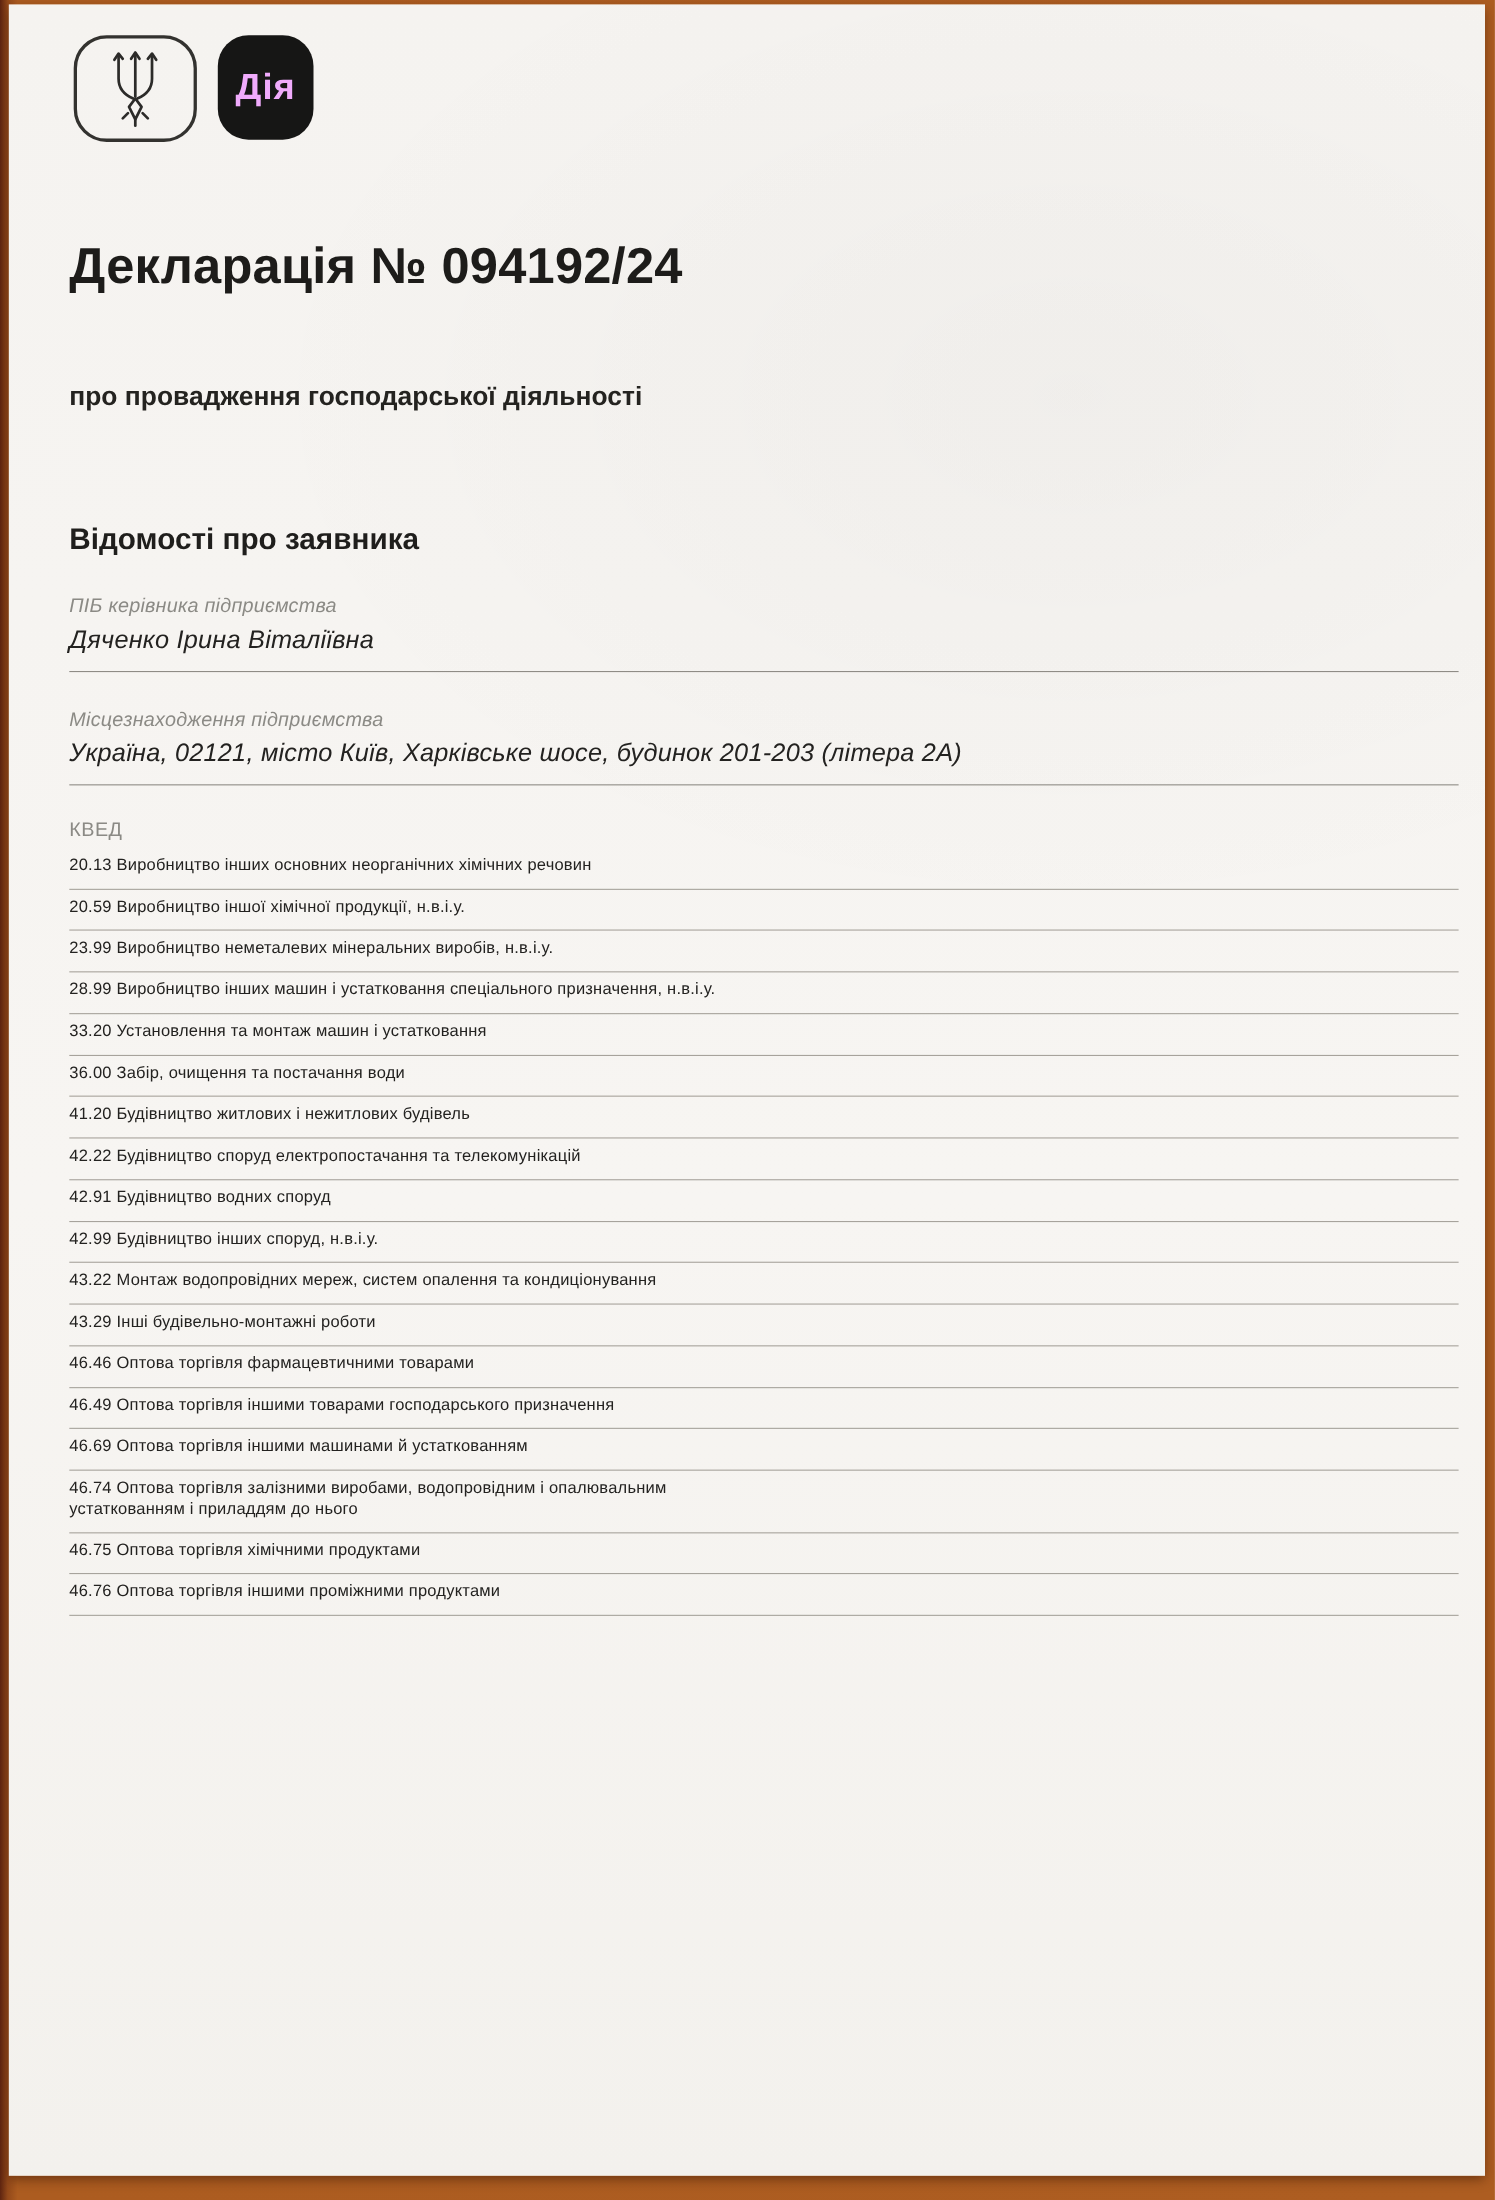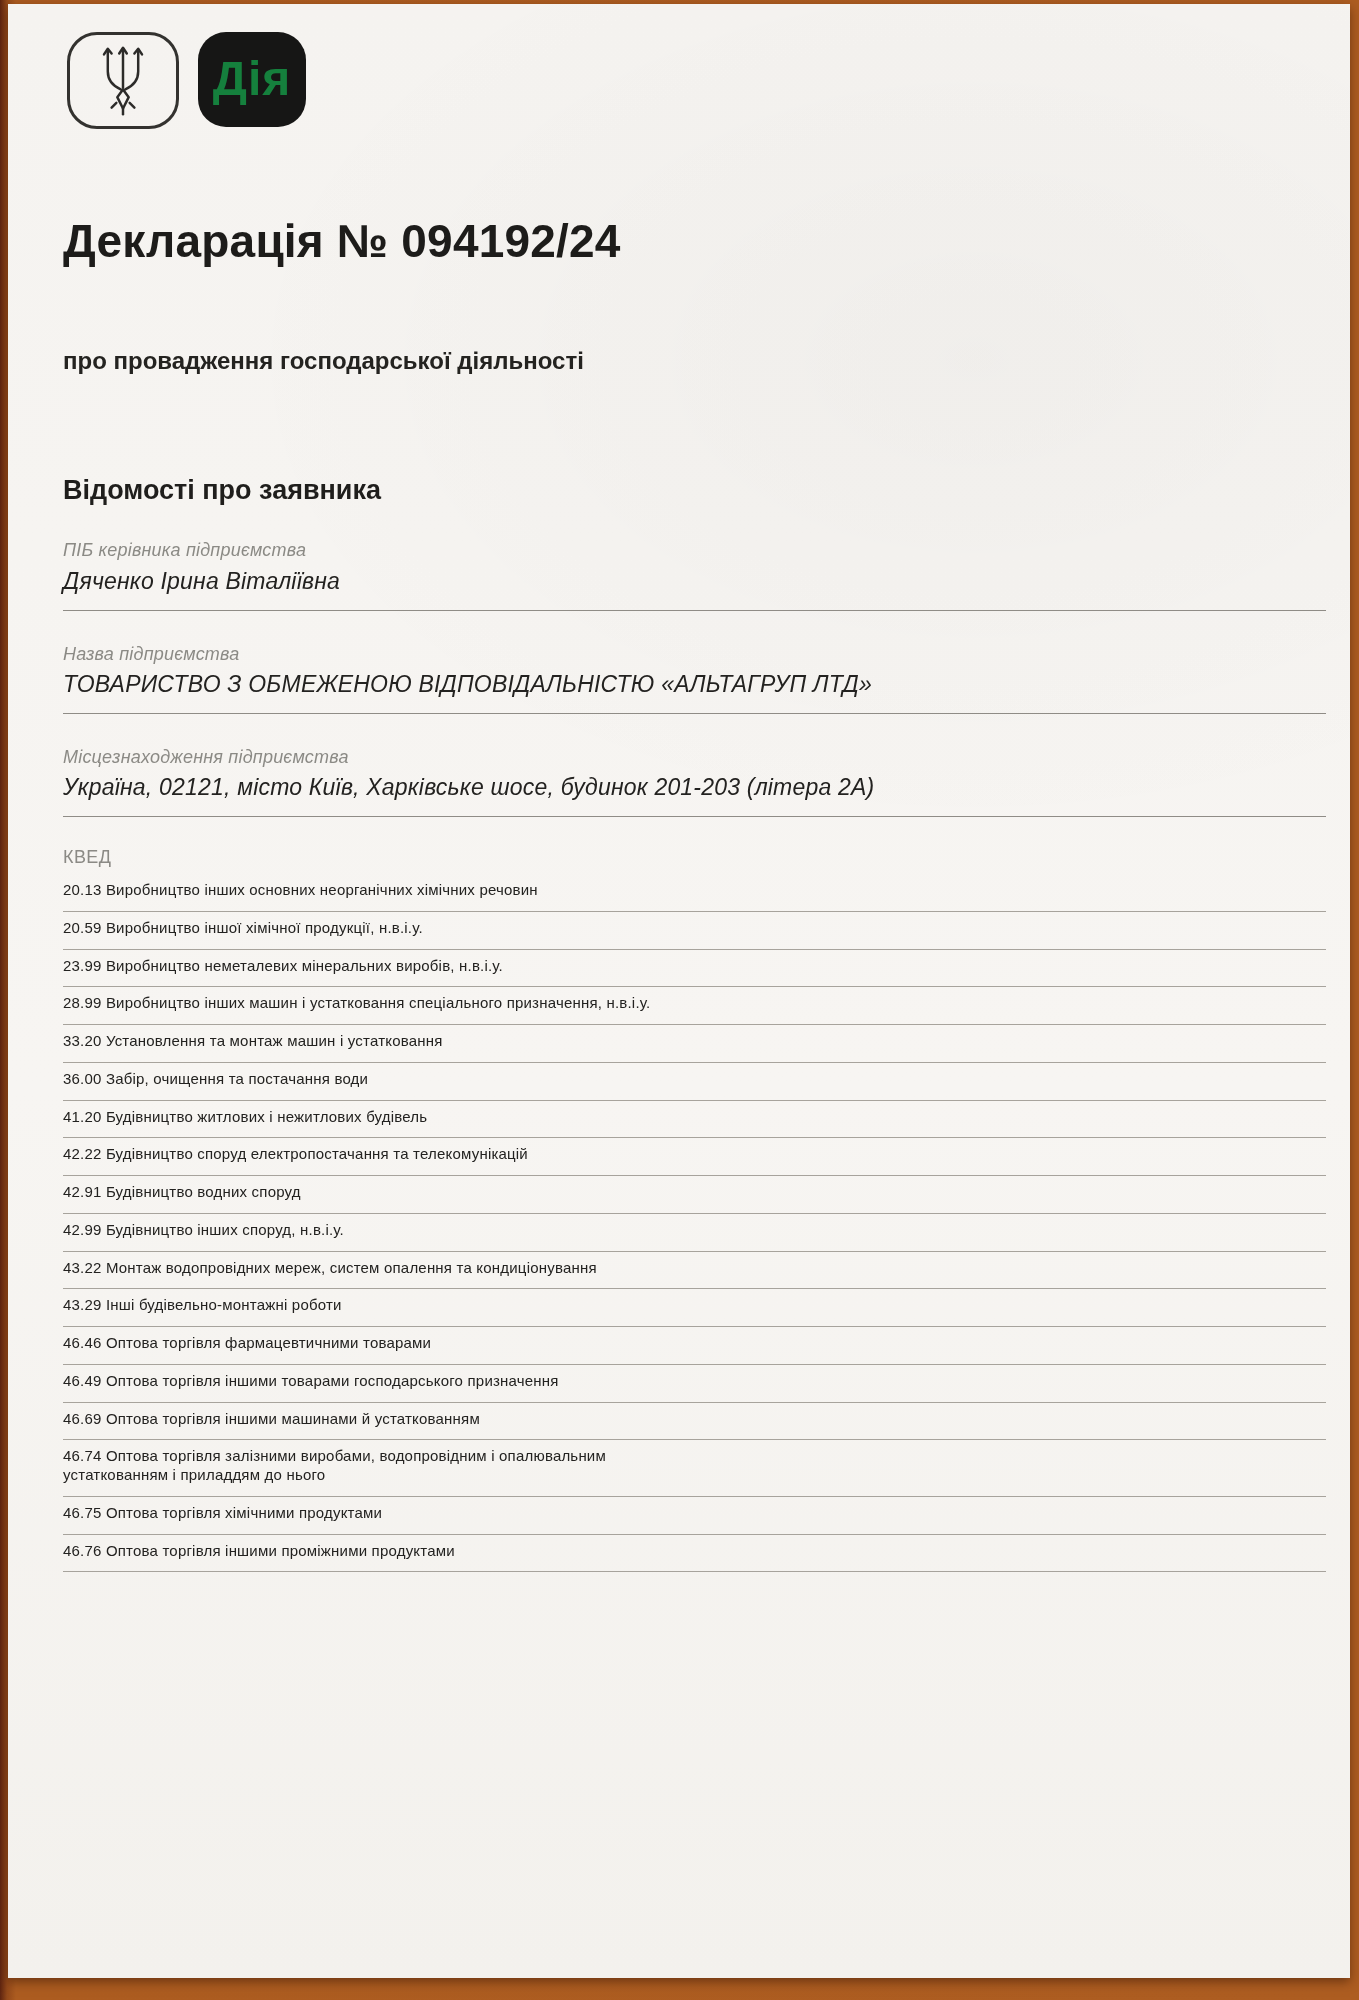--- a/index.html
+++ b/index.html
@@ -20,23 +20,23 @@
     padding:28px 24px 18px 55px;
   }
   .logos { display:flex; align-items:flex-start; gap:19px; margin-left:4px; }
   .logo-trident {
     width:112px; height:97px; box-sizing:border-box;
     border:3px solid #33322f; border-radius:30px;
     display:flex; align-items:center; justify-content:center;
     background:transparent;
   }
   .logo-diia {
-    width:108px; height:95px; background:#161615; border-radius:28px;
+    width:87px; height:95px; background:#161615; border-radius:28px;
     display:flex; align-items:center; justify-content:center;
-    color:#15803d; font-size:48px; font-weight:700; letter-spacing:1px;
+    color:#f0abfc; font-size:33px; font-weight:700; letter-spacing:1px;
     padding-bottom:2px; box-sizing:border-box;
   }
   .doc-title {
     margin:84px 0 0 0; font-size:46px; font-weight:700; color:#1d1c1a;
     letter-spacing:0.2px; line-height:1.25;
   }
   .doc-subtitle {
     margin-top:75px; font-size:24px; font-weight:700; color:#242320; line-height:1.25;
   }
   .section-title {
@@ -88,25 +88,20 @@
   <div class="doc-subtitle">про провадження господарської діяльності</div>
 
   <div class="section-title">Відомості про заявника</div>
 
   <div class="field">
     <div class="field-label">ПІБ керівника підприємства</div>
     <div class="field-value">Дяченко Ірина Віталіївна</div>
     <hr class="field-rule">
   </div>
 
-  <div class="field">
-    <div class="field-label">Назва підприємства</div>
-    <div class="field-value">ТОВАРИСТВО З ОБМЕЖЕНОЮ ВІДПОВІДАЛЬНІСТЮ «АЛЬТАГРУП ЛТД»</div>
-    <hr class="field-rule">
-  </div>
 
 
   <div class="field">
     <div class="field-label">Місцезнаходження підприємства</div>
     <div class="field-value">Україна, 02121, місто Київ, Харківське шосе, будинок 201-203 (літера 2А)</div>
     <hr class="field-rule">
   </div>
 
   <div class="kved-label">КВЕД</div>
 

